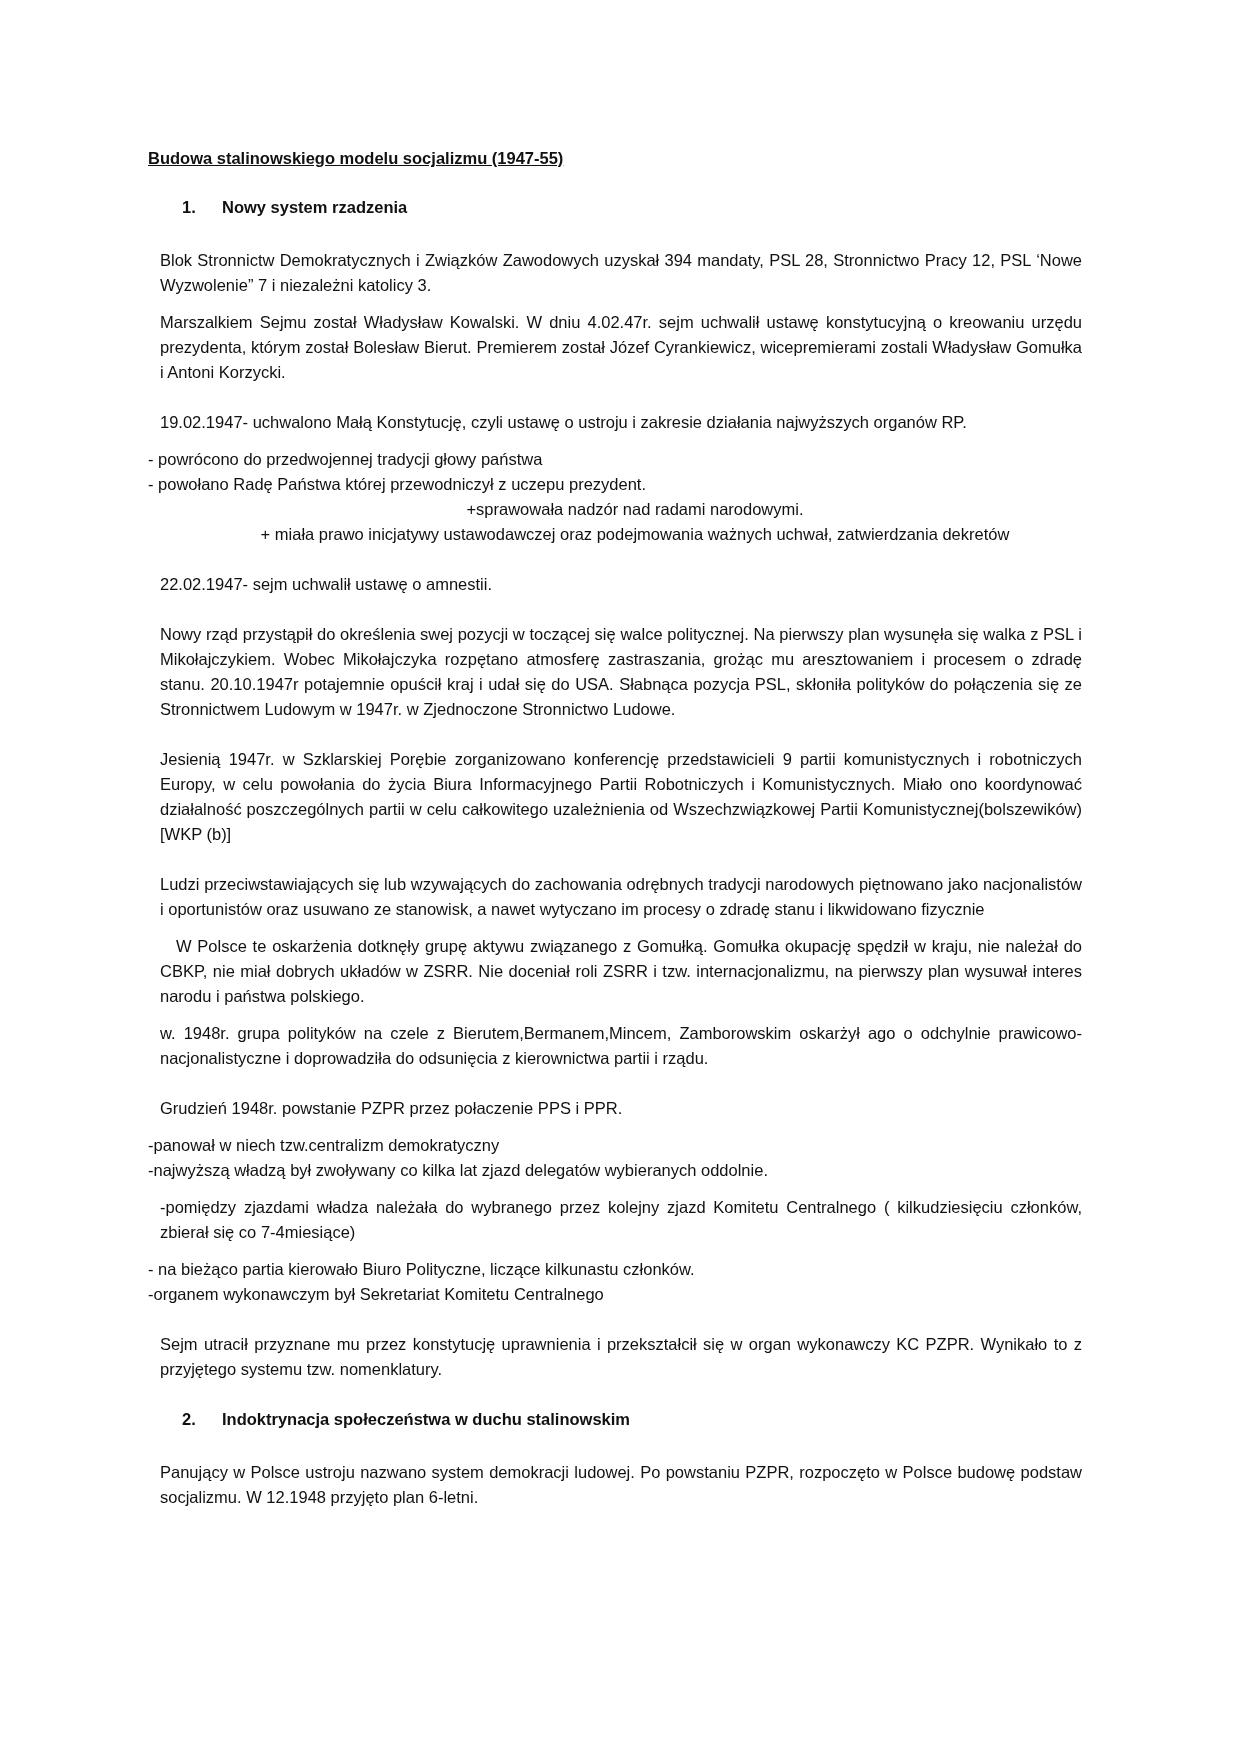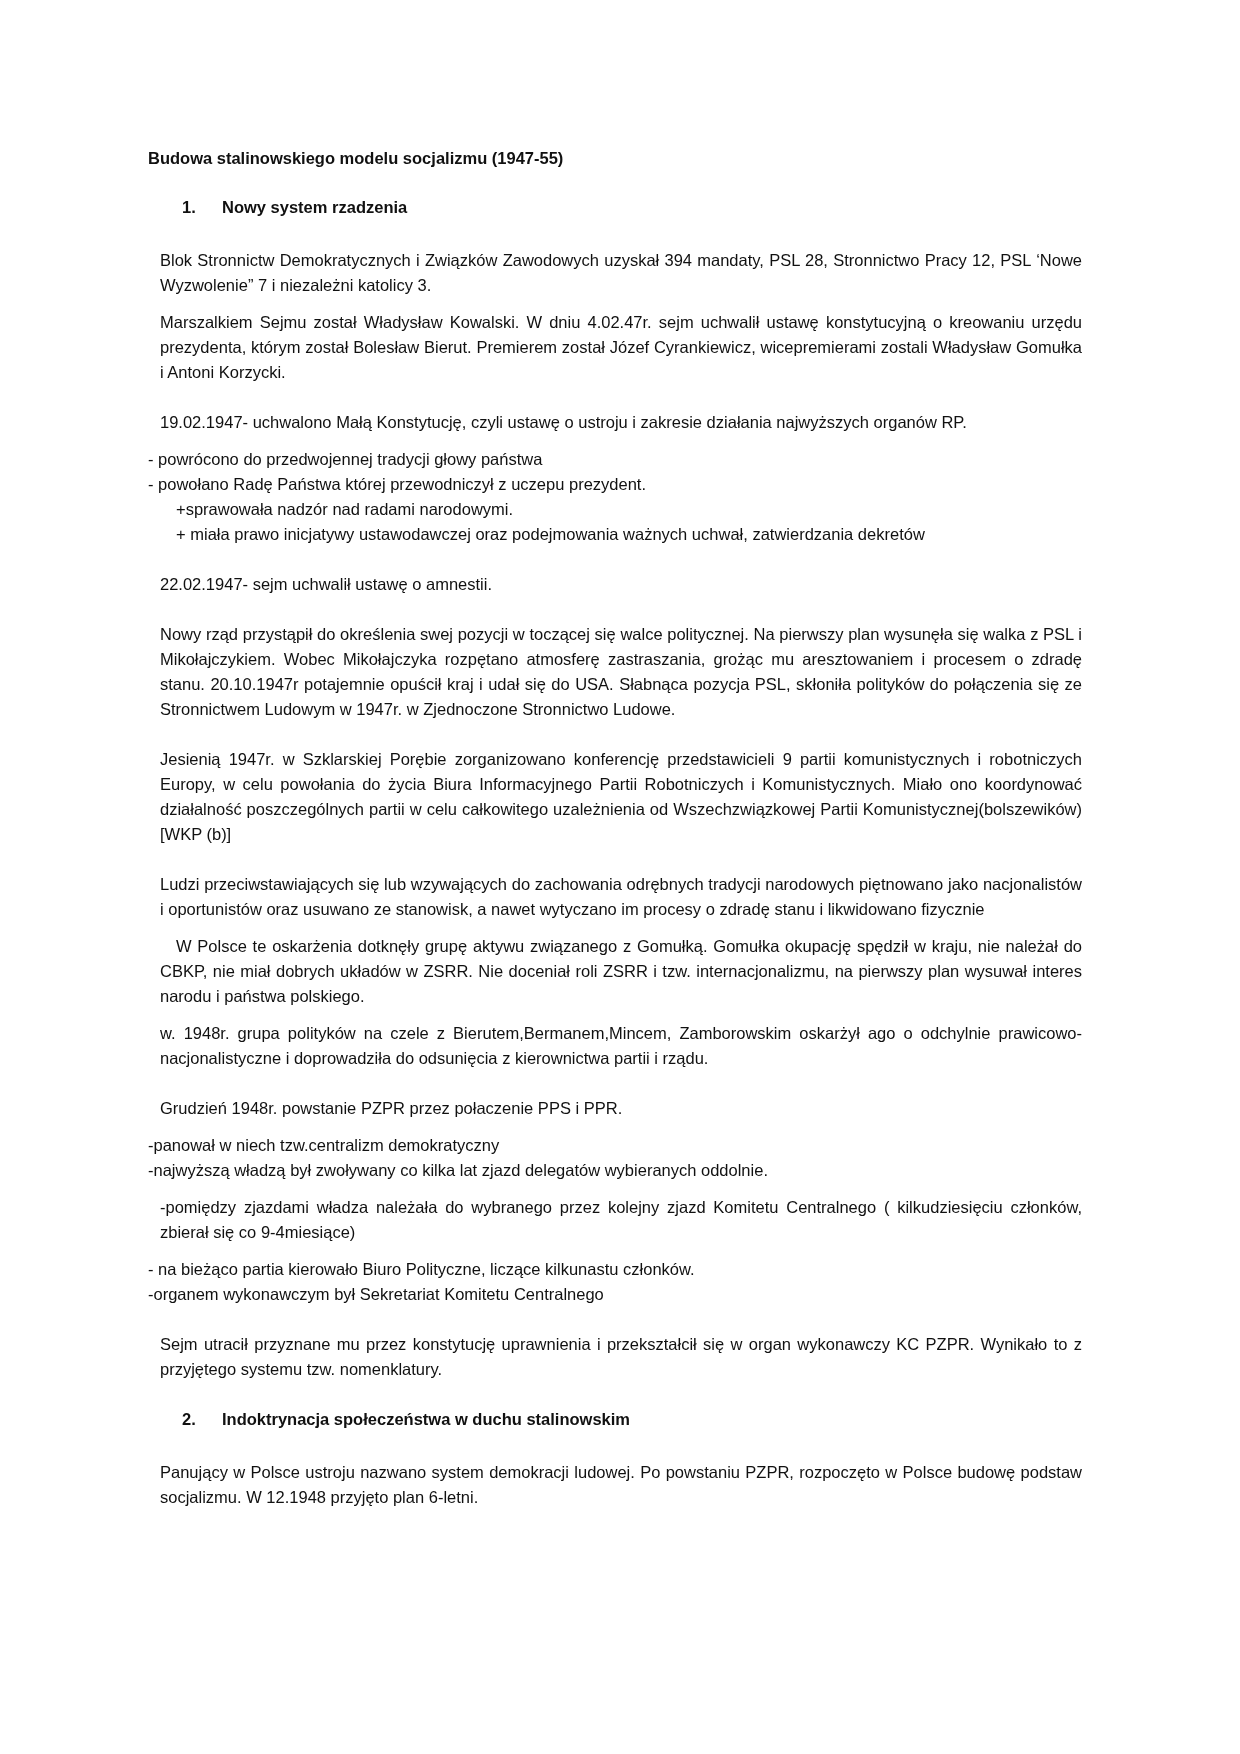--- a/index.html
+++ b/index.html
@@ -2,27 +2,27 @@
 <html><head>
 <meta charset="utf-8">
 <style>
   html, body { margin: 0; padding: 0; background: #ffffff; }
   body { width: 1240px; height: 1754px; position: relative; overflow: hidden; }
   .page {
     position: absolute; left: 148px; top: 146px; width: 946px;
     font-family: "Liberation Sans", sans-serif; font-size: 16.5px; line-height: 25px;
     color: #111111;
   }
-  .title { font-weight: bold; margin: 0 0 24px 0; }
+  .title { font-weight: bold; margin: 0 0 24px 0; text-decoration: underline; }
   .section-heading { font-weight: bold; margin: 0 0 28px 0; display: flex; }
   .section-heading .num { width: 74px; padding-left: 34px; box-sizing: border-box; }
   p { margin: 12px; text-align: justify; }
   .block { margin-bottom: 25px; }
   .b { font-weight: normal; }
-  .indent { padding-left: 28px; }
+  .indent { padding-left: 28px; text-align: center; }
   .indent2 { padding-left: 16px; }
   .line { display: block; }
 </style>
 </head>
 <body>
 
 <div class="page">
 
   <div class="title">Budowa stalinowskiego modelu socjalizmu (1947-55)</div>
 
@@ -62,21 +62,21 @@
 
   <div class="block">
     <p><span class="indent2">W Polsce  te oskarżenia dotknęły </span><span class="b">grupę aktywu związanego z Gomułką</span><span>. Gomułka okupację spędził w kraju, nie należał do CBKP, nie miał dobrych układów w ZSRR. Nie doceniał roli ZSRR i tzw. internacjonalizmu, na pierwszy plan wysuwał interes narodu i państwa polskiego.</span></p>
     <p><span class="b">w. 1948r.</span><span> grupa polityków na czele z Bierutem,Bermanem,Mincem, Zamborowskim oskarżył ago o </span><span class="b">odchylnie prawicowo-nacjonalistyczne i doprowadziła do odsunięcia z kierownictwa partii i rządu.</span></p>
   </div>
 
   <div class="block">
     <p class="b">Grudzień 1948r. powstanie PZPR przez połaczenie PPS i PPR.</p>
     <span class="line">-panował w niech tzw.centralizm demokratyczny</span>
     <span class="line">-najwyższą władzą był zwoływany co kilka lat zjazd delegatów wybieranych oddolnie.</span>
-    <p>-pomiędzy zjazdami władza należała do wybranego przez kolejny zjazd Komitetu Centralnego ( kilkudziesięciu członków, zbierał się co 9-4miesiące)</p>
+    <p>-pomiędzy zjazdami władza należała do wybranego przez kolejny zjazd Komitetu Centralnego ( kilkudziesięciu członków, zbierał się co 7-4miesiące)</p>
     <span class="line">- na bieżąco partia kierowało Biuro Polityczne, liczące kilkunastu członków.</span>
     <span class="line">-organem wykonawczym był Sekretariat Komitetu Centralnego</span>
   </div>
 
   <div class="block">
     <p>Sejm utracił przyznane mu przez konstytucję uprawnienia i przekształcił się w organ wykonawczy KC PZPR. Wynikało to z przyjętego systemu tzw. nomenklatury.</p>
   </div>
 
   <div class="section-heading">
     <span class="num">2.</span>

